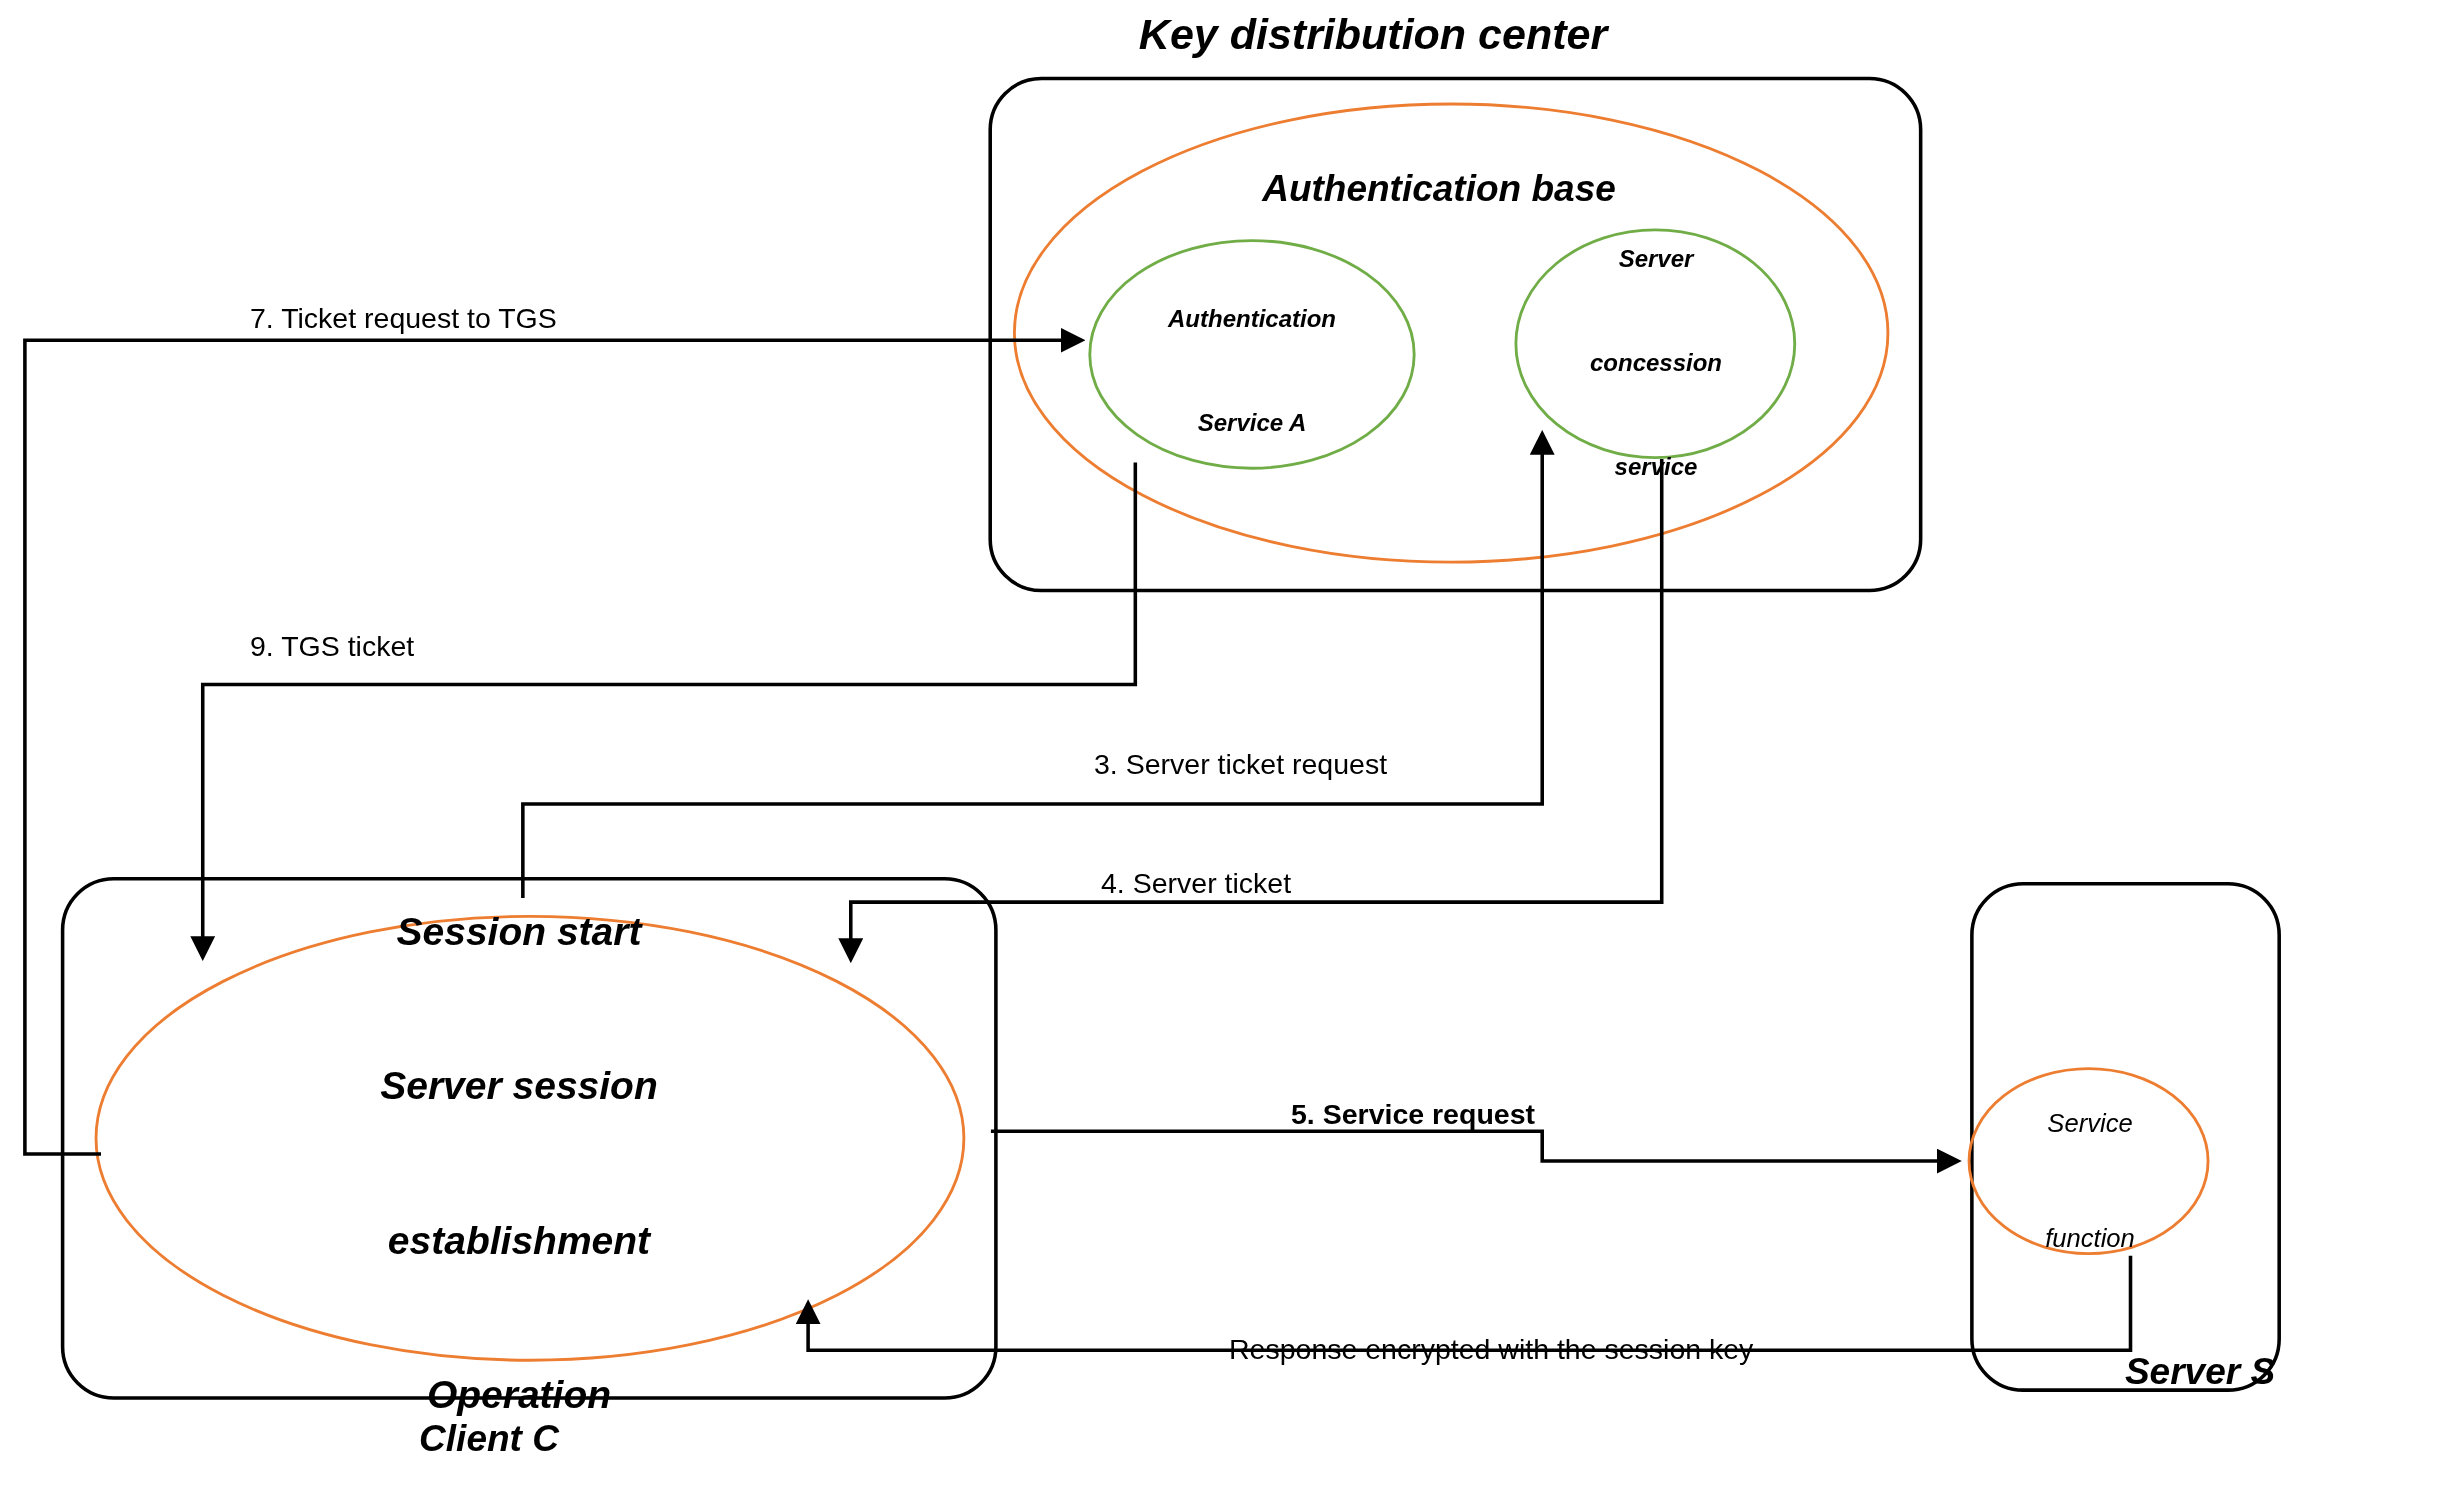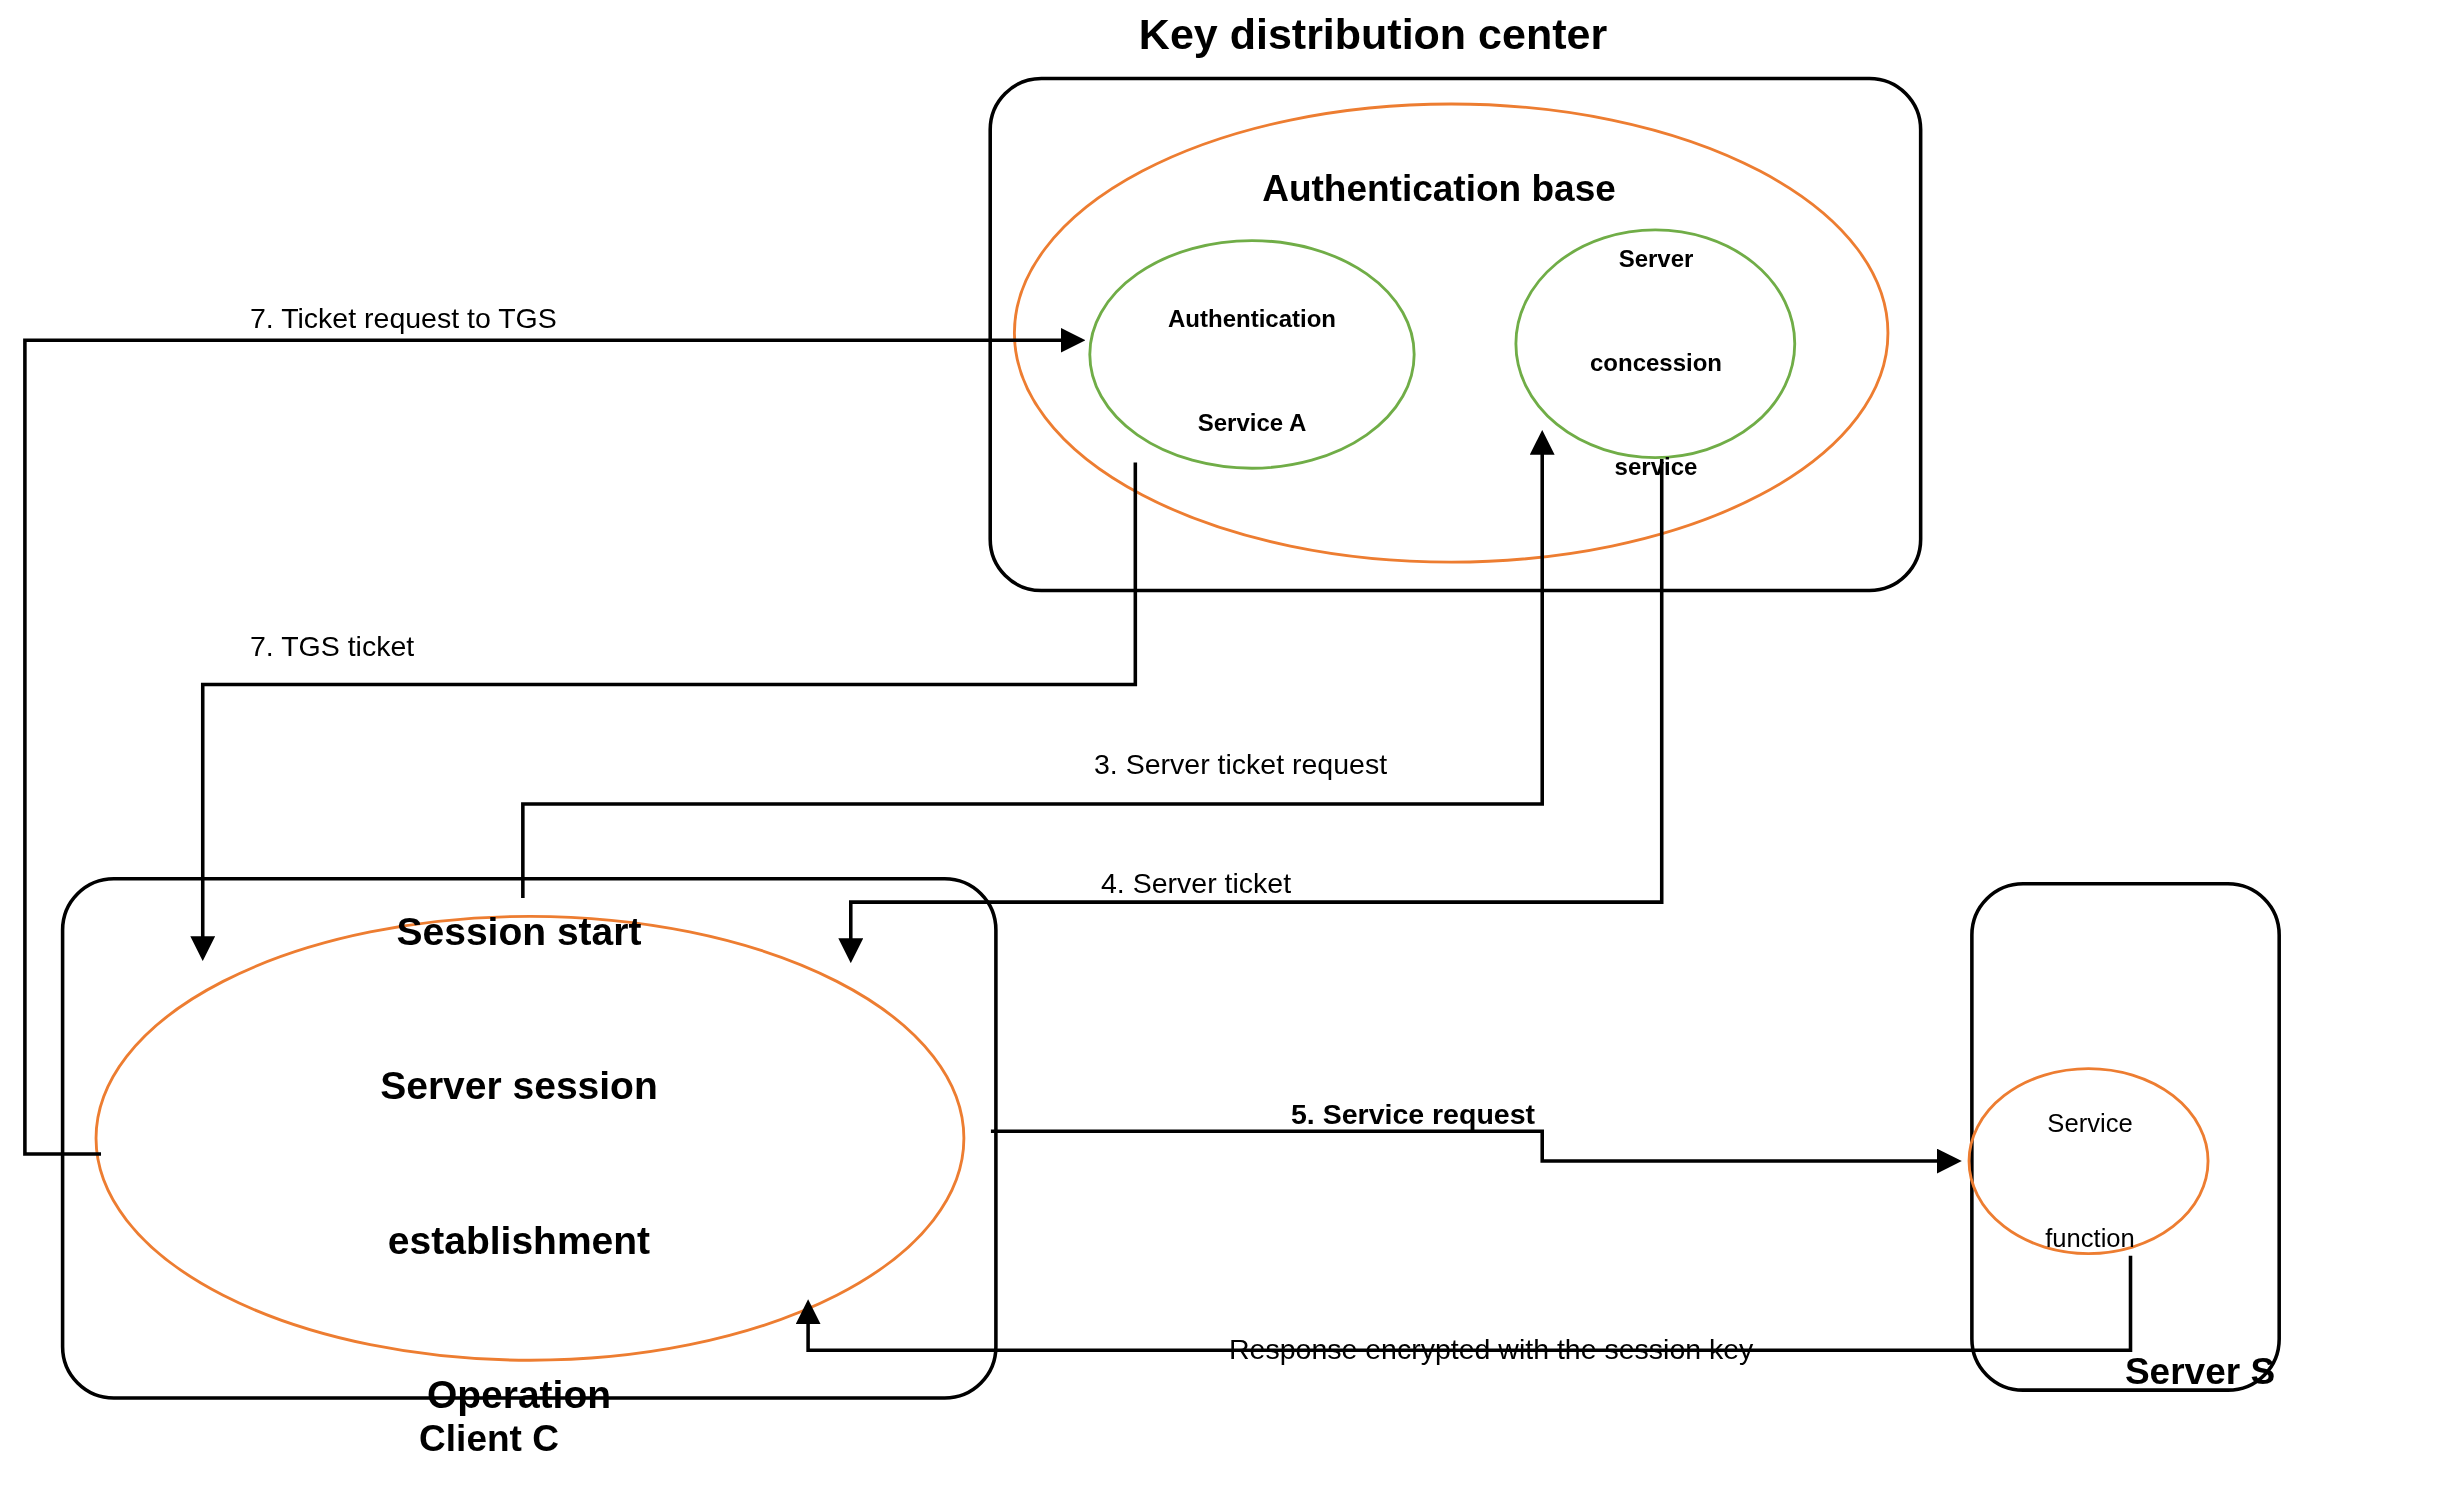--- a/index.html
+++ b/index.html
@@ -4,21 +4,21 @@
 <title>Kerberos authentication flow diagram</title>
 <style>
   html,body{margin:0;padding:0;background:#ffffff;}
   body{
     width:2462px;height:1497px;position:relative;overflow:hidden;
     font-family:"Liberation Sans", sans-serif;
     color:#000000;
   }
   #diagram{position:absolute;inset:0;width:2462px;height:1497px;}
   .lbl{position:absolute;white-space:pre;color:#000;}
-  .center{transform:translate(-50%,-50%);text-align:center;}
+  .center{transform:translate(-50%,-50%);text-align:center;font-style:italic;}
   .t-title{font-size:43px;font-weight:bold;}
   .t-node-title{font-size:37px;font-weight:bold;}
   .t-ellipse{font-size:24px;font-weight:bold;line-height:1.45;}
   .t-ellipse-lite{font-size:25.6px;line-height:1.5;}
   .t-client{font-size:39px;font-weight:bold;line-height:1.32;}
   .t-step{font-size:28.5px;font-weight:normal;}
   .t-note{font-size:28.5px;font-weight:normal;line-height:1.5;}
 </style>
 </head>
 <body>
@@ -83,21 +83,21 @@
 
 <div class="lbl t-ellipse-lite center" style="left:2090px;top:1161px;">
   <div>Service</div>
   <div>function</div>
 </div>
 
 <div class="lbl t-node-title center" style="left:2200px;top:1372px;">Server S</div>
 
 <div class="lbl t-step" style="left:250px;top:302px;">7. Ticket request to TGS</div>
 
-<div class="lbl t-step" style="left:250px;top:630px;">7. TGS ticket</div>
+<div class="lbl t-step" style="left:250px;top:630px;">9. TGS ticket</div>
 
 <div class="lbl t-step" style="left:1094px;top:748px;">3. Server ticket request</div>
 
 <div class="lbl t-step" style="left:1101px;top:867px;">4. Server ticket</div>
 
 <div class="lbl t-step" style="left:1291px;top:1098px;font-weight:bold;">5. Service request</div>
 
 <div class="lbl t-note" style="left:1229px;top:1242px;">
   <div>Response encrypted with the session key</div>
 </div>

